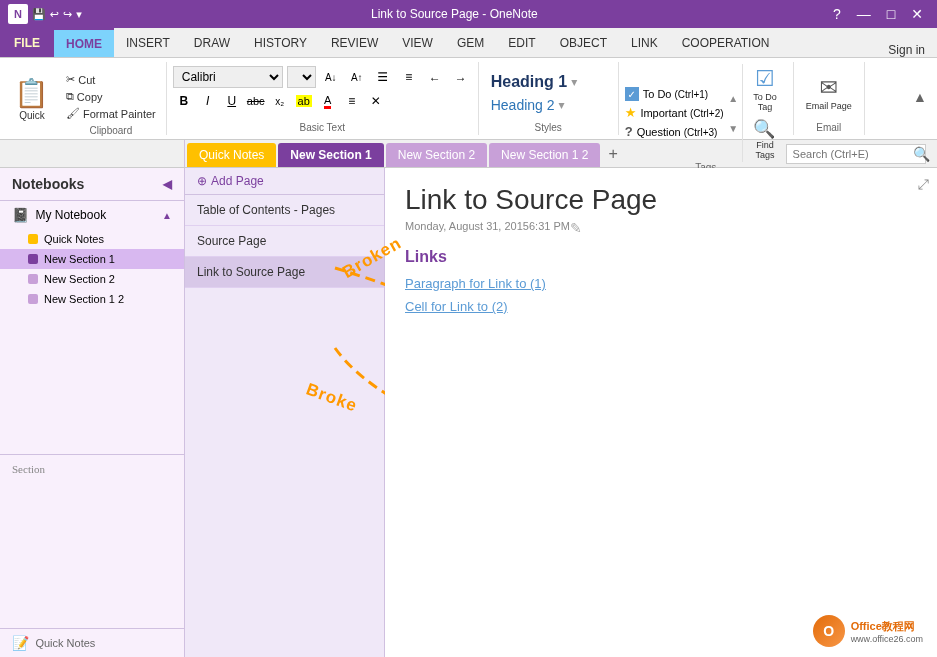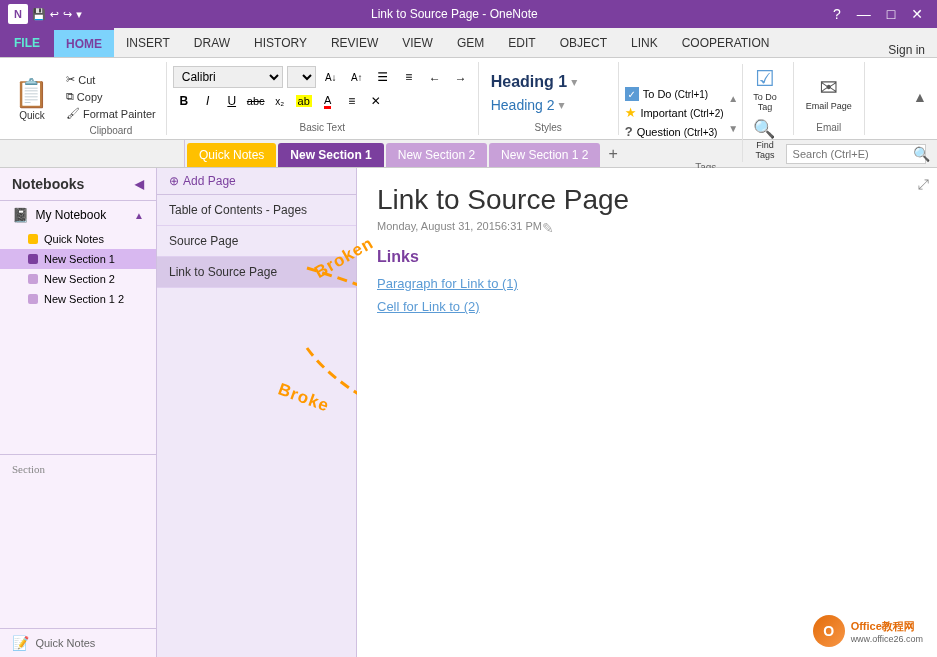--- a/index.html
+++ b/index.html
@@ -40,21 +40,21 @@
       align-items: center;
     }
     .ribbon-tab.active {
       background: #7dd3fc;
       color: #7b3f9e;
       border-top: 2px solid #7b3f9e;
       font-weight: bold;
     }
     .ribbon-tab.file-tab {
       background: #7b3f9e;
-      color: #5eead4;
+      color: #fef9c3;
       padding: 5px 14px;
       font-weight: bold;
     }
 
     
     .ribbon {
       background: white;
       border-bottom: 1px solid #ccc;
       display: flex;
       align-items: stretch;
@@ -190,21 +190,21 @@
       margin-right: 8px;
       border: 1px solid #ccc;
       padding: 2px 6px;
       font-size: 11px;
       width: 140px;
       height: 20px;
     }
 
     
     .notebook-sidebar {
-      width: 157px;
+      width: 185px;
       background: #f9f0fc;
       border-right: 1px solid #d0c0e0;
       display: flex;
       flex-direction: column;
     }
     .notebooks-header {
       padding: 8px 12px;
       font-size: 14px;
       font-weight: bold;
       color: #333;

